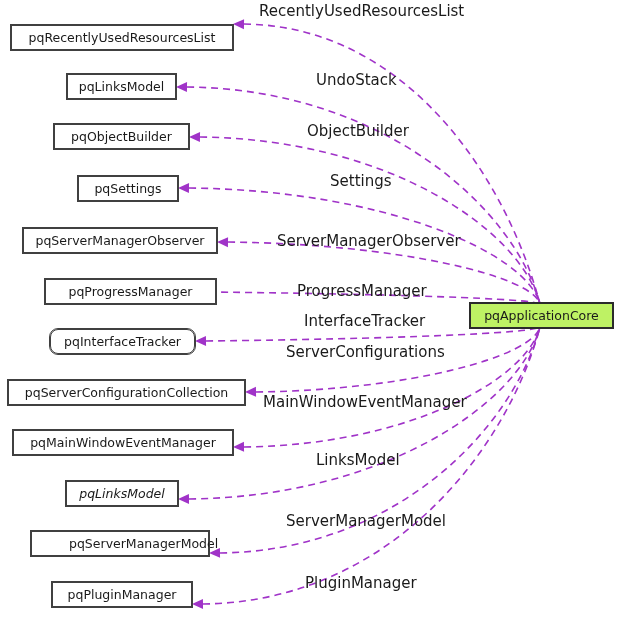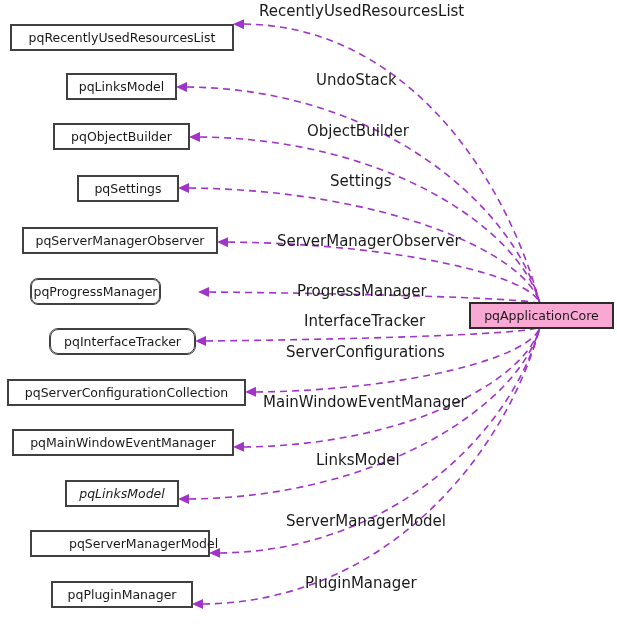--- a/index.html
+++ b/index.html
@@ -16,21 +16,21 @@
     outline:1px solid #404040;
     background:#ffffff;
     color:#1a1a1a;
     font-size:12.5px;
     line-height:23px;
     height:25px;
     text-align:center;
     white-space:nowrap;
   }
   .node.center{
-    background:#f9a8d4;
+    background:#bef264;
     border:1px solid #2b2b2b;
     outline:1px solid #2b2b2b;
   }
   .edge-label{
     position:absolute;
     font-size:15px;
     color:#1a1a1a;
     white-space:nowrap;
     line-height:14px;
   }
@@ -71,21 +71,21 @@
         <polygon points="0,0 11,-5 11,5" transform="translate(209,553) rotate(-0.6510603802294862)"></polygon>
         <polygon points="0,0 11,-5 11,5" transform="translate(192,604) rotate(-0.6182201884915675)"></polygon>
       </g>
   </svg>
   <div id="node-layer">
       <div class="node" style="left: 11px; top: 25px; width: 222px;">pqRecentlyUsedResourcesList</div>
       <div class="node" style="left: 67px; top: 74px; width: 109px;">pqLinksModel</div>
       <div class="node" style="left: 54px; top: 124px; width: 135px;">pqObjectBuilder</div>
       <div class="node" style="left: 78px; top: 176px; width: 100px;">pqSettings</div>
       <div class="node" style="left: 23px; top: 228px; width: 194px;">pqServerManagerObserver</div>
-      <div class="node" style="left: 31px; top: 279px; width: 129px; border-radius: 7px;">pqProgressManager</div>
+      <div class="node" style="left: 45px; top: 279px; width: 171px;">pqProgressManager</div>
       <div class="node" style="left: 50px; top: 329px; width: 145px; border-radius: 8px;">pqInterfaceTracker</div>
       <div class="node" style="left: 8px; top: 380px; width: 237px;">pqServerConfigurationCollection</div>
       <div class="node" style="left: 13px; top: 430px; width: 220px;">pqMainWindowEventManager</div>
       <div class="node" style="left: 66px; top: 481px; width: 112px; font-style: italic;">pqLinksModel</div>
       <div class="node" style="left: 31px; top: 531px; width: 178px; padding-left: 37px;">pqServerManagerModel</div>
       <div class="node" style="left: 52px; top: 582px; width: 140px;">pqPluginManager</div>
       <div class="node center" style="left: 470px; top: 303px; width: 143px;">pqApplicationCore</div>
     </div>
   <div id="label-layer">
       <div class="edge-label" style="left: 259px; top: 4px;">RecentlyUsedResourcesList</div>

